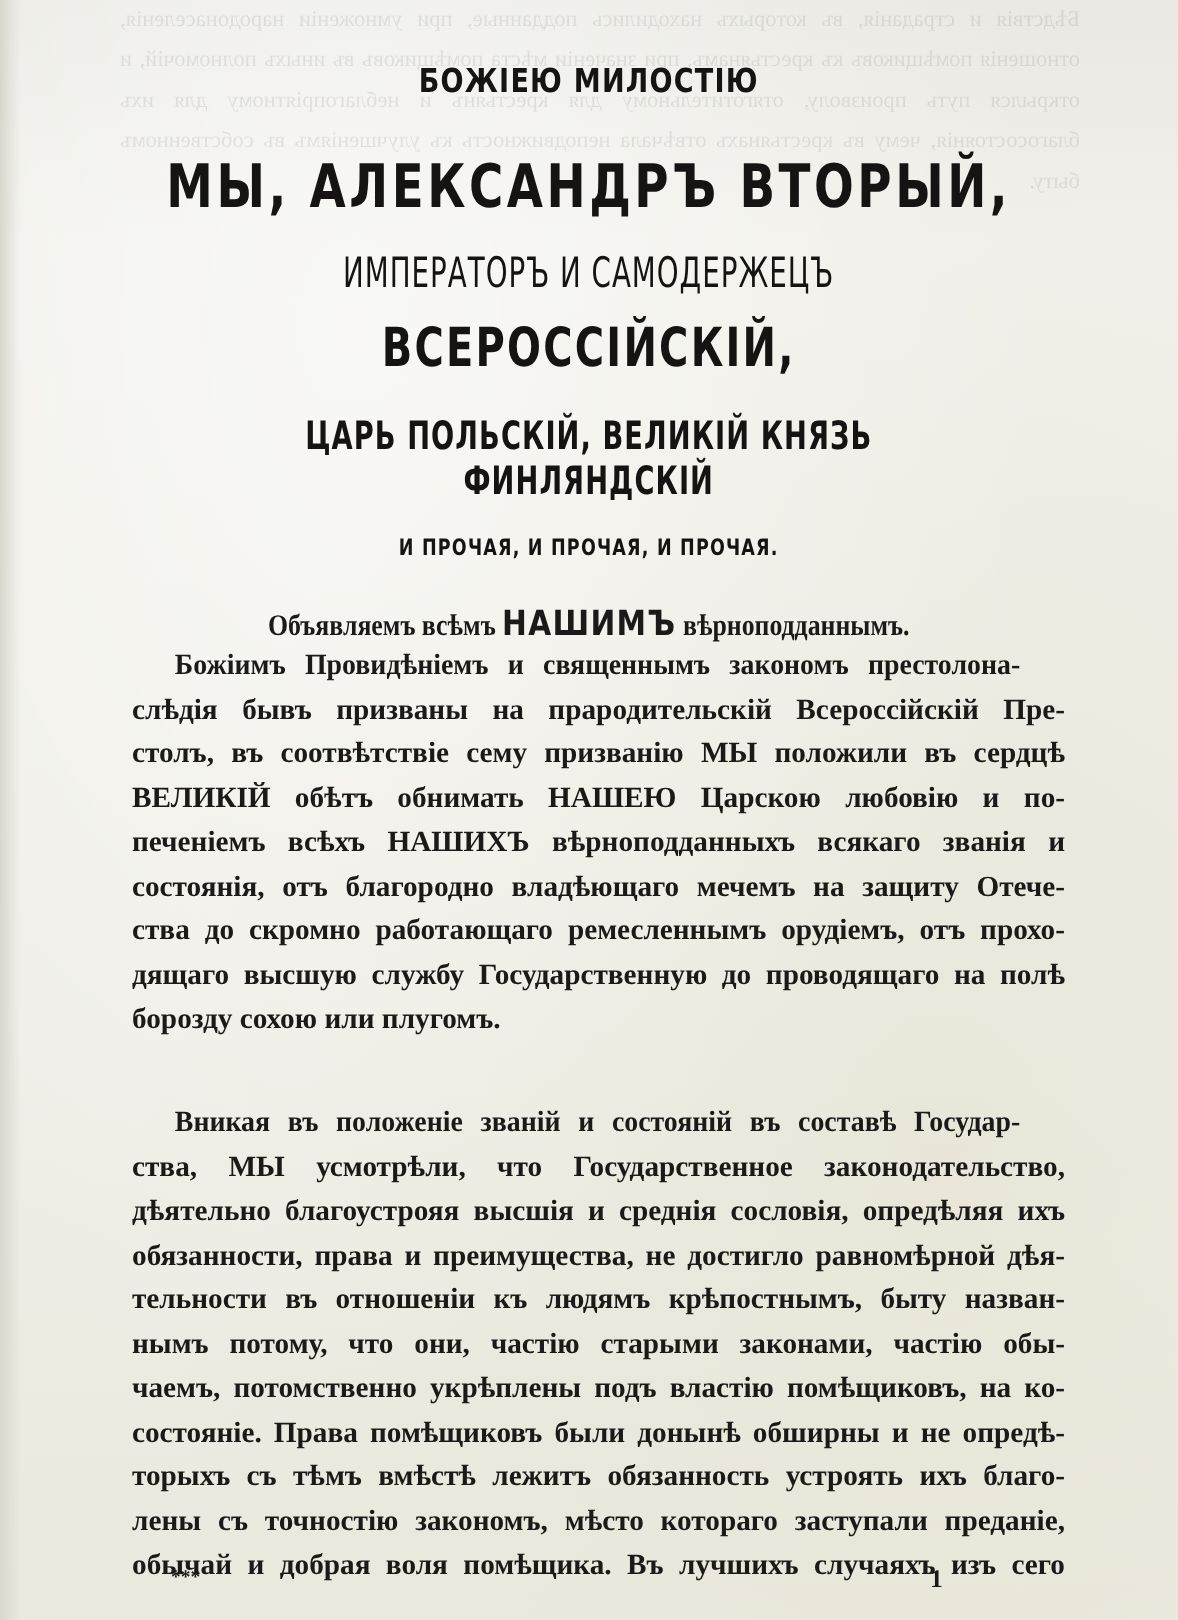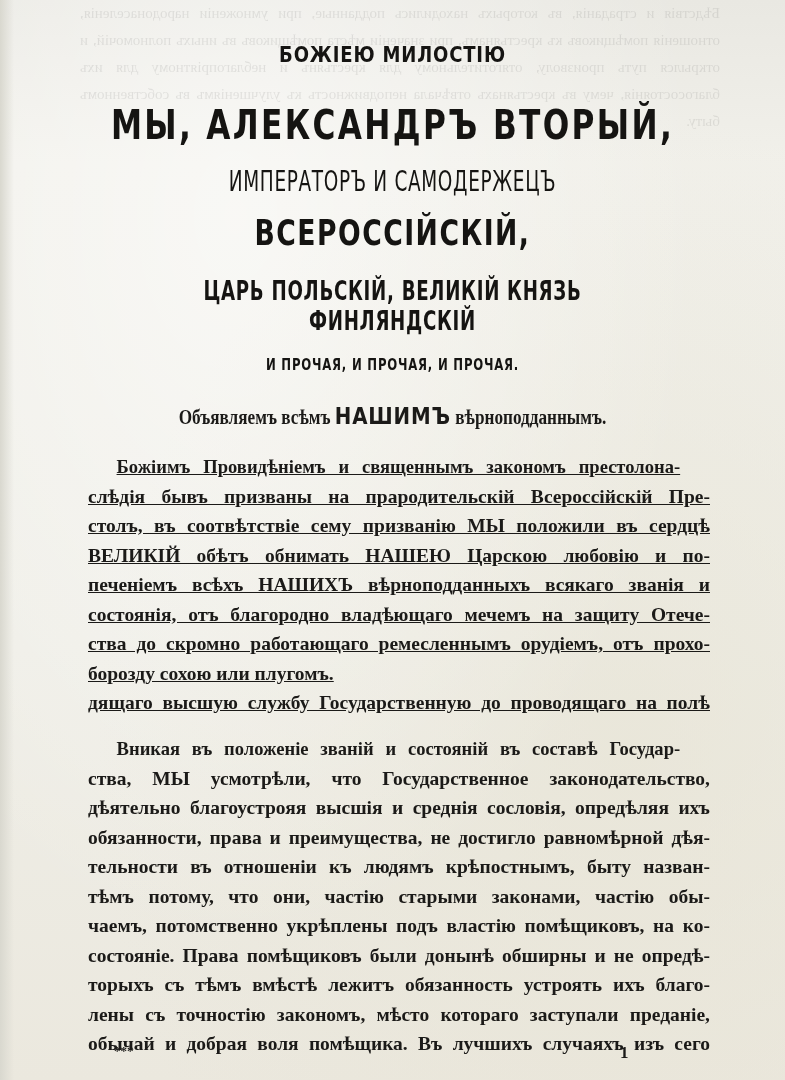--- a/index.html
+++ b/index.html
@@ -43,21 +43,21 @@
     font-size: 20px; font-weight: bold; transform: scaleX(0.86);
   }
   .address .strong { font-family: "DejaVu Sans", sans-serif; font-size: 23px; letter-spacing: 1px; }
   .body {
     position: absolute; left: 88px; width: 622px;
     font-size: 19.5px; line-height: 29.5px; font-weight: bold;
     text-align: justify; text-align-last: justify;
   }
   .body .line { display: block; white-space: nowrap; }
   .body .line.last { text-align-last: left; }
-  .p1 { top: 452px; text-decoration: underline; }
+  .p1 { top: 429px; }
   .p2 { top: 734px; }
   .p1 .line:first-child, .p2 .line:first-child { text-indent: 30px; }
   .footer-mark {
     position: absolute; top: 1043px; left: 114px; font-size: 13px; font-weight: bold;
   }
   .page-num {
     position: absolute; top: 1043px; left: 620px; font-size: 17px; font-weight: bold;
   }
 </style>
 </head>
@@ -79,31 +79,31 @@
   </div>
 
   <div class="body p1">
     <span class="line" style="transform-origin: left center; transform: scaleX(0.952);">Божіимъ Провидѣніемъ и священнымъ закономъ престолона-</span>
     <span class="line" style="transform-origin: left center; transform: scaleX(1);">слѣдія бывъ призваны на прародительскій Всероссійскій Пре-</span>
     <span class="line" style="transform-origin: left center; transform: scaleX(1);">столъ, въ соотвѣтствіе сему призванію МЫ положили въ сердцѣ</span>
     <span class="line" style="transform-origin: left center; transform: scaleX(1);">ВЕЛИКІЙ обѣтъ обнимать НАШЕЮ Царскою любовію и по-</span>
     <span class="line" style="transform-origin: left center; transform: scaleX(1);">печеніемъ всѣхъ НАШИХЪ вѣрноподданныхъ всякаго званія и</span>
     <span class="line" style="transform-origin: left center; transform: scaleX(1);">состоянія, отъ благородно владѣющаго мечемъ на защиту Отече-</span>
     <span class="line" style="transform-origin: left center; transform: scaleX(1);">ства до скромно работающаго ремесленнымъ орудіемъ, отъ прохо-</span>
+    <span class="line" style="transform-origin: left center; transform: scaleX(1);">дящаго высшую службу Государственную до проводящаго на полѣ</span>
     <span class="line last">борозду сохою или плугомъ.</span>
-    <span class="line" style="transform-origin: left center; transform: scaleX(1);">дящаго высшую службу Государственную до проводящаго на полѣ</span>
   </div>
 
   <div class="body p2">
     <span class="line" style="transform-origin: left center; transform: scaleX(0.952);">Вникая въ положеніе званій и состояній въ составѣ Государ-</span>
     <span class="line" style="transform-origin: left center; transform: scaleX(1); font-family: Liberation Serif, serif;">ства, МЫ усмотрѣли, что Государственное законодательство,</span>
     <span class="line" style="transform-origin: left center; transform: scaleX(1);">дѣятельно благоустрояя высшія и среднія сословія, опредѣляя ихъ</span>
     <span class="line" style="transform-origin: left center; transform: scaleX(1);">обязанности, права и преимущества, не достигло равномѣрной дѣя-</span>
     <span class="line" style="transform-origin: left center; transform: scaleX(1);">тельности въ отношеніи къ людямъ крѣпостнымъ, быту назван-</span>
-    <span class="line" style="transform-origin: left center; transform: scaleX(1);">тѣмъ потому, что они, частію старыми законами, частію обы-</span>
+    <span class="line" style="transform-origin: left center; transform: scaleX(1);">нымъ потому, что они, частію старыми законами, частію обы-</span>
     <span class="line" style="transform-origin: left center; transform: scaleX(1);">чаемъ, потомственно укрѣплены подъ властію помѣщиковъ, на ко-</span>
     <span class="line" style="transform-origin: left center; transform: scaleX(1);">состояніе. Права помѣщиковъ были донынѣ обширны и не опредѣ-</span>
     <span class="line" style="transform-origin: left center; transform: scaleX(1);">торыхъ съ тѣмъ вмѣстѣ лежитъ обязанность устроять ихъ благо-</span>
     <span class="line" style="transform-origin: left center; transform: scaleX(1);">лены съ точностію закономъ, мѣсто котораго заступали преданіе,</span>
     <span class="line" style="transform-origin: left center; transform: scaleX(1);">обычай и добрая воля помѣщика. Въ лучшихъ случаяхъ изъ сего</span>
   </div>
 
   <div class="footer-mark">***</div>
   <div class="page-num">1</div>
 </div>

